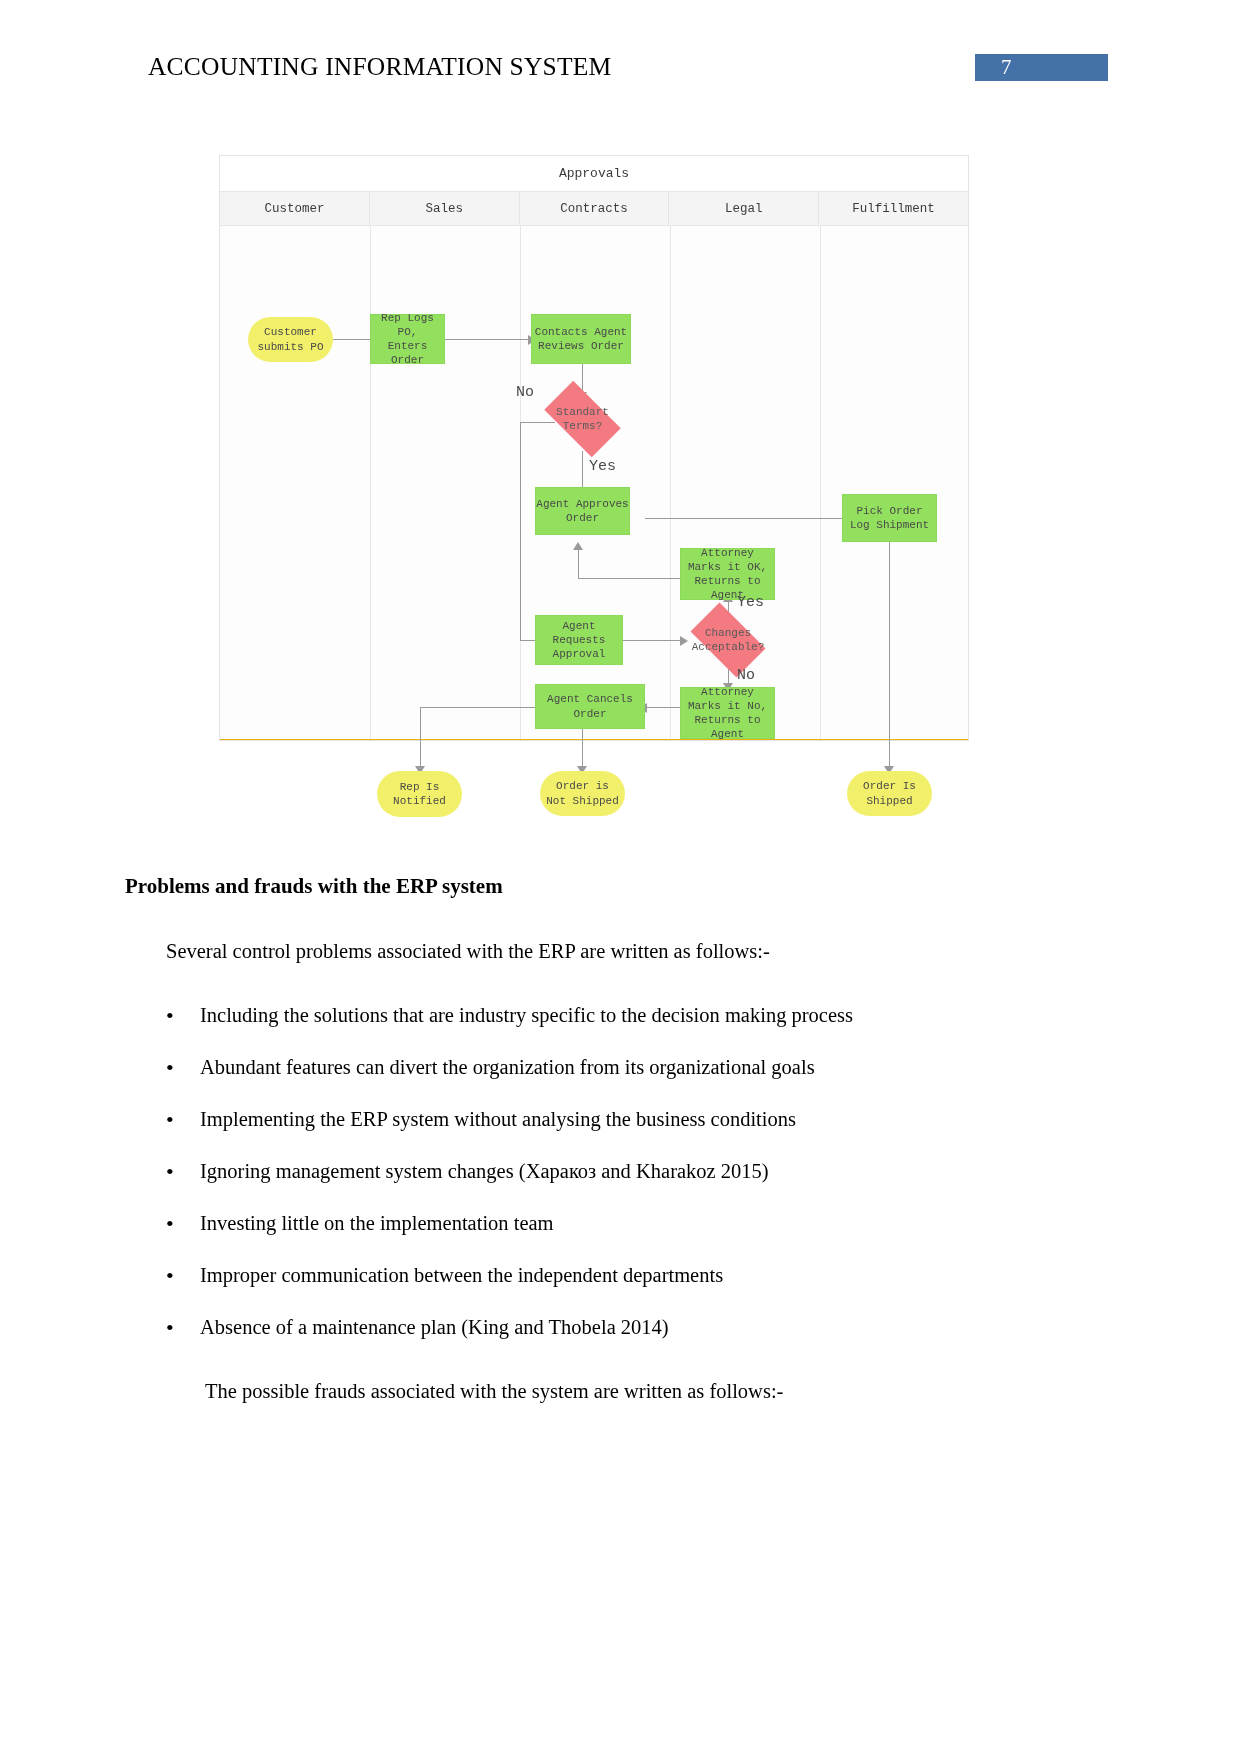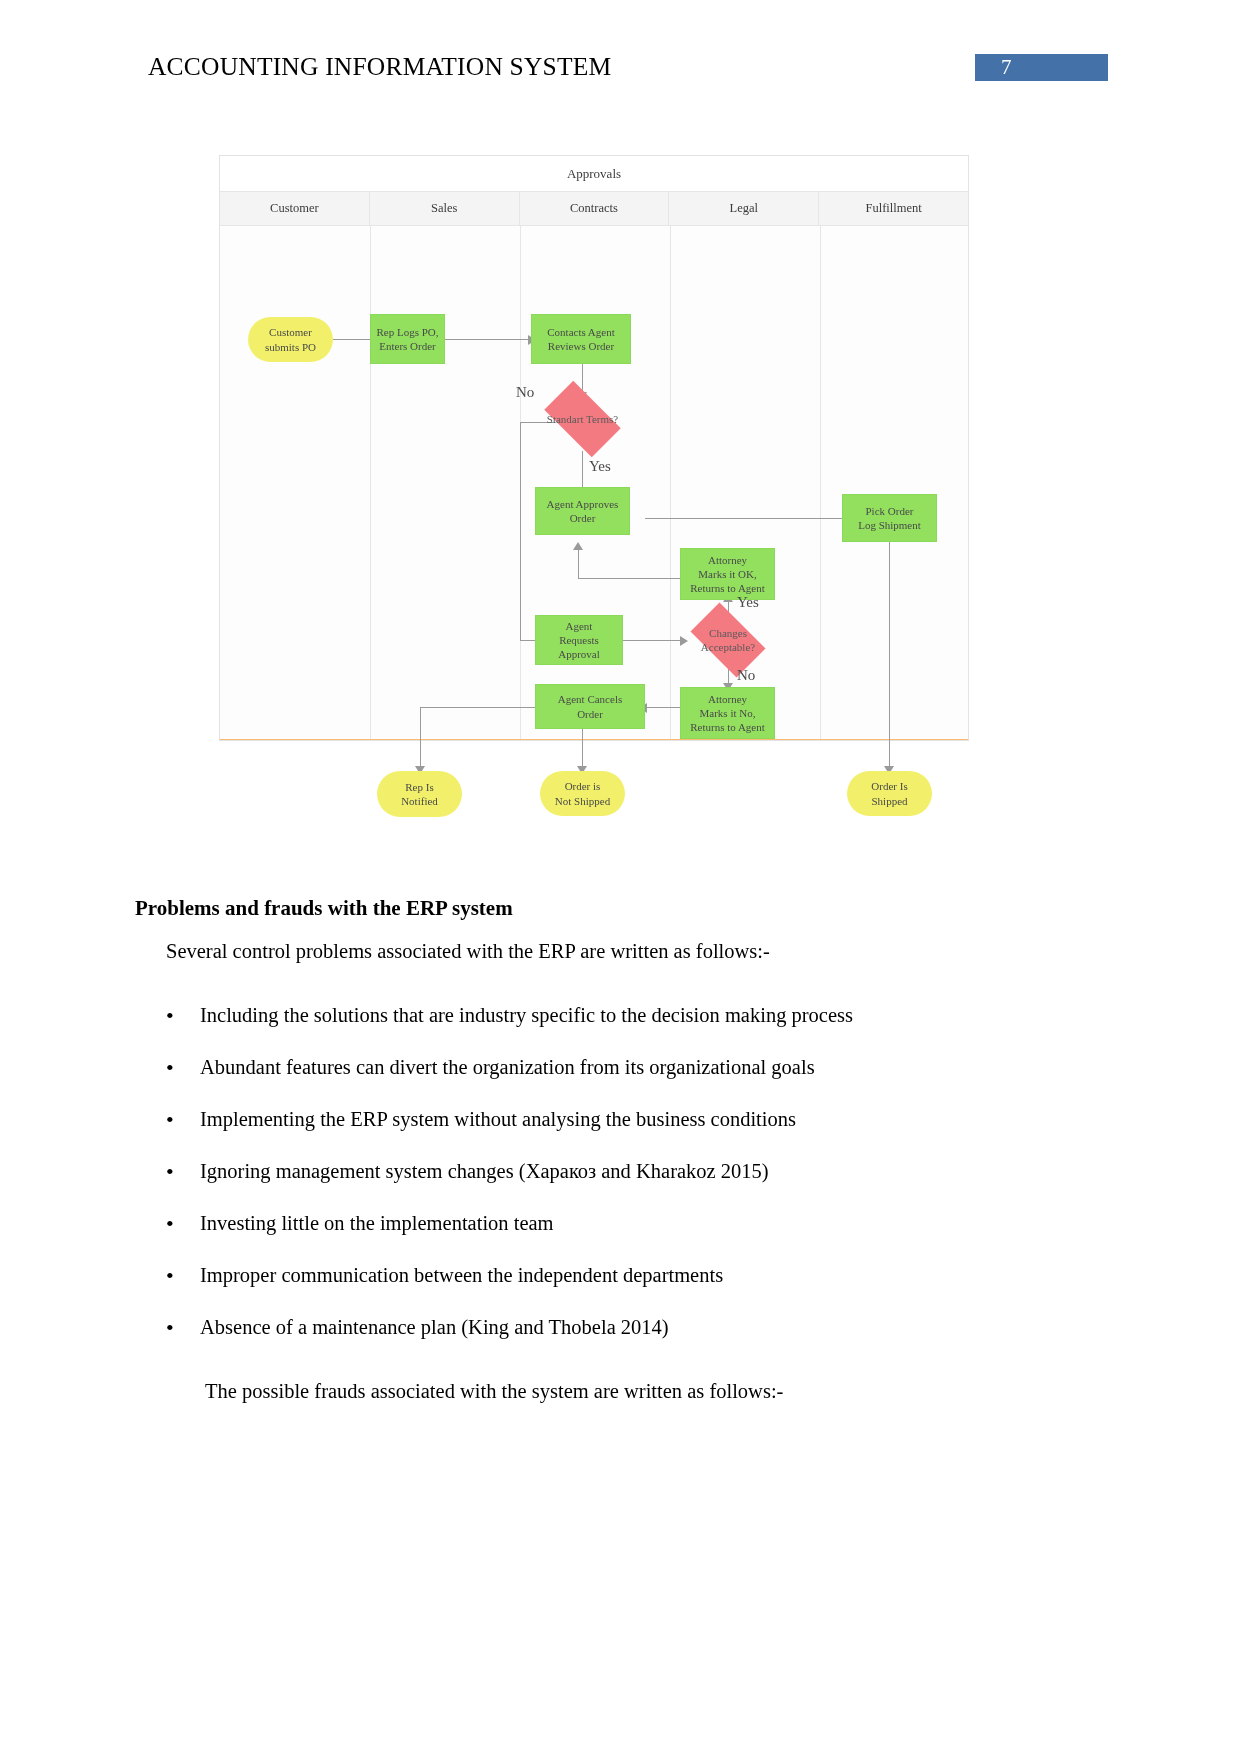--- a/index.html
+++ b/index.html
@@ -41,23 +41,23 @@
     align-items: center;
     justify-content: flex-start;
     padding-left: 26px;
   }
 
   
   .flowchart {
     position: absolute;
     left: 219px; top: 155px;
     width: 750px; height: 586px;
-    background: #fdba74;
+    background: #eab308;
     border: 1px solid #e3e3e3;
-    font-family: Liberation Serif, serif;
+    font-family: Liberation Mono, monospace;
   }
   .fc-title {
     height: 36px;
     display: flex;
     align-items: center;
     justify-content: center;
     font-size: 13px;
     color: #3b3b3b;
     border-bottom: 1px solid #e6e6e6;
     background: #ffffff;
@@ -166,26 +166,25 @@
     position: absolute;
     font-size: 15px;
     color: #4a4a4a;
     z-index: 4;
     background: transparent;
   }
 
   
   .section-heading {
     position: absolute;
-    left: 135px; top: 874px;
+    left: 125px; top: 874px;
     font-family: "Liberation Serif", serif;
     font-size: 21px;
     font-weight: bold;
     color: #000;
-    margin-top: 22px;
   }
   .para {
     position: absolute;
     left: 166px;
     font-family: "Liberation Serif", serif;
     font-size: 20.5px;
     color: #000;
   }
   .bullet-list {
     position: absolute;

